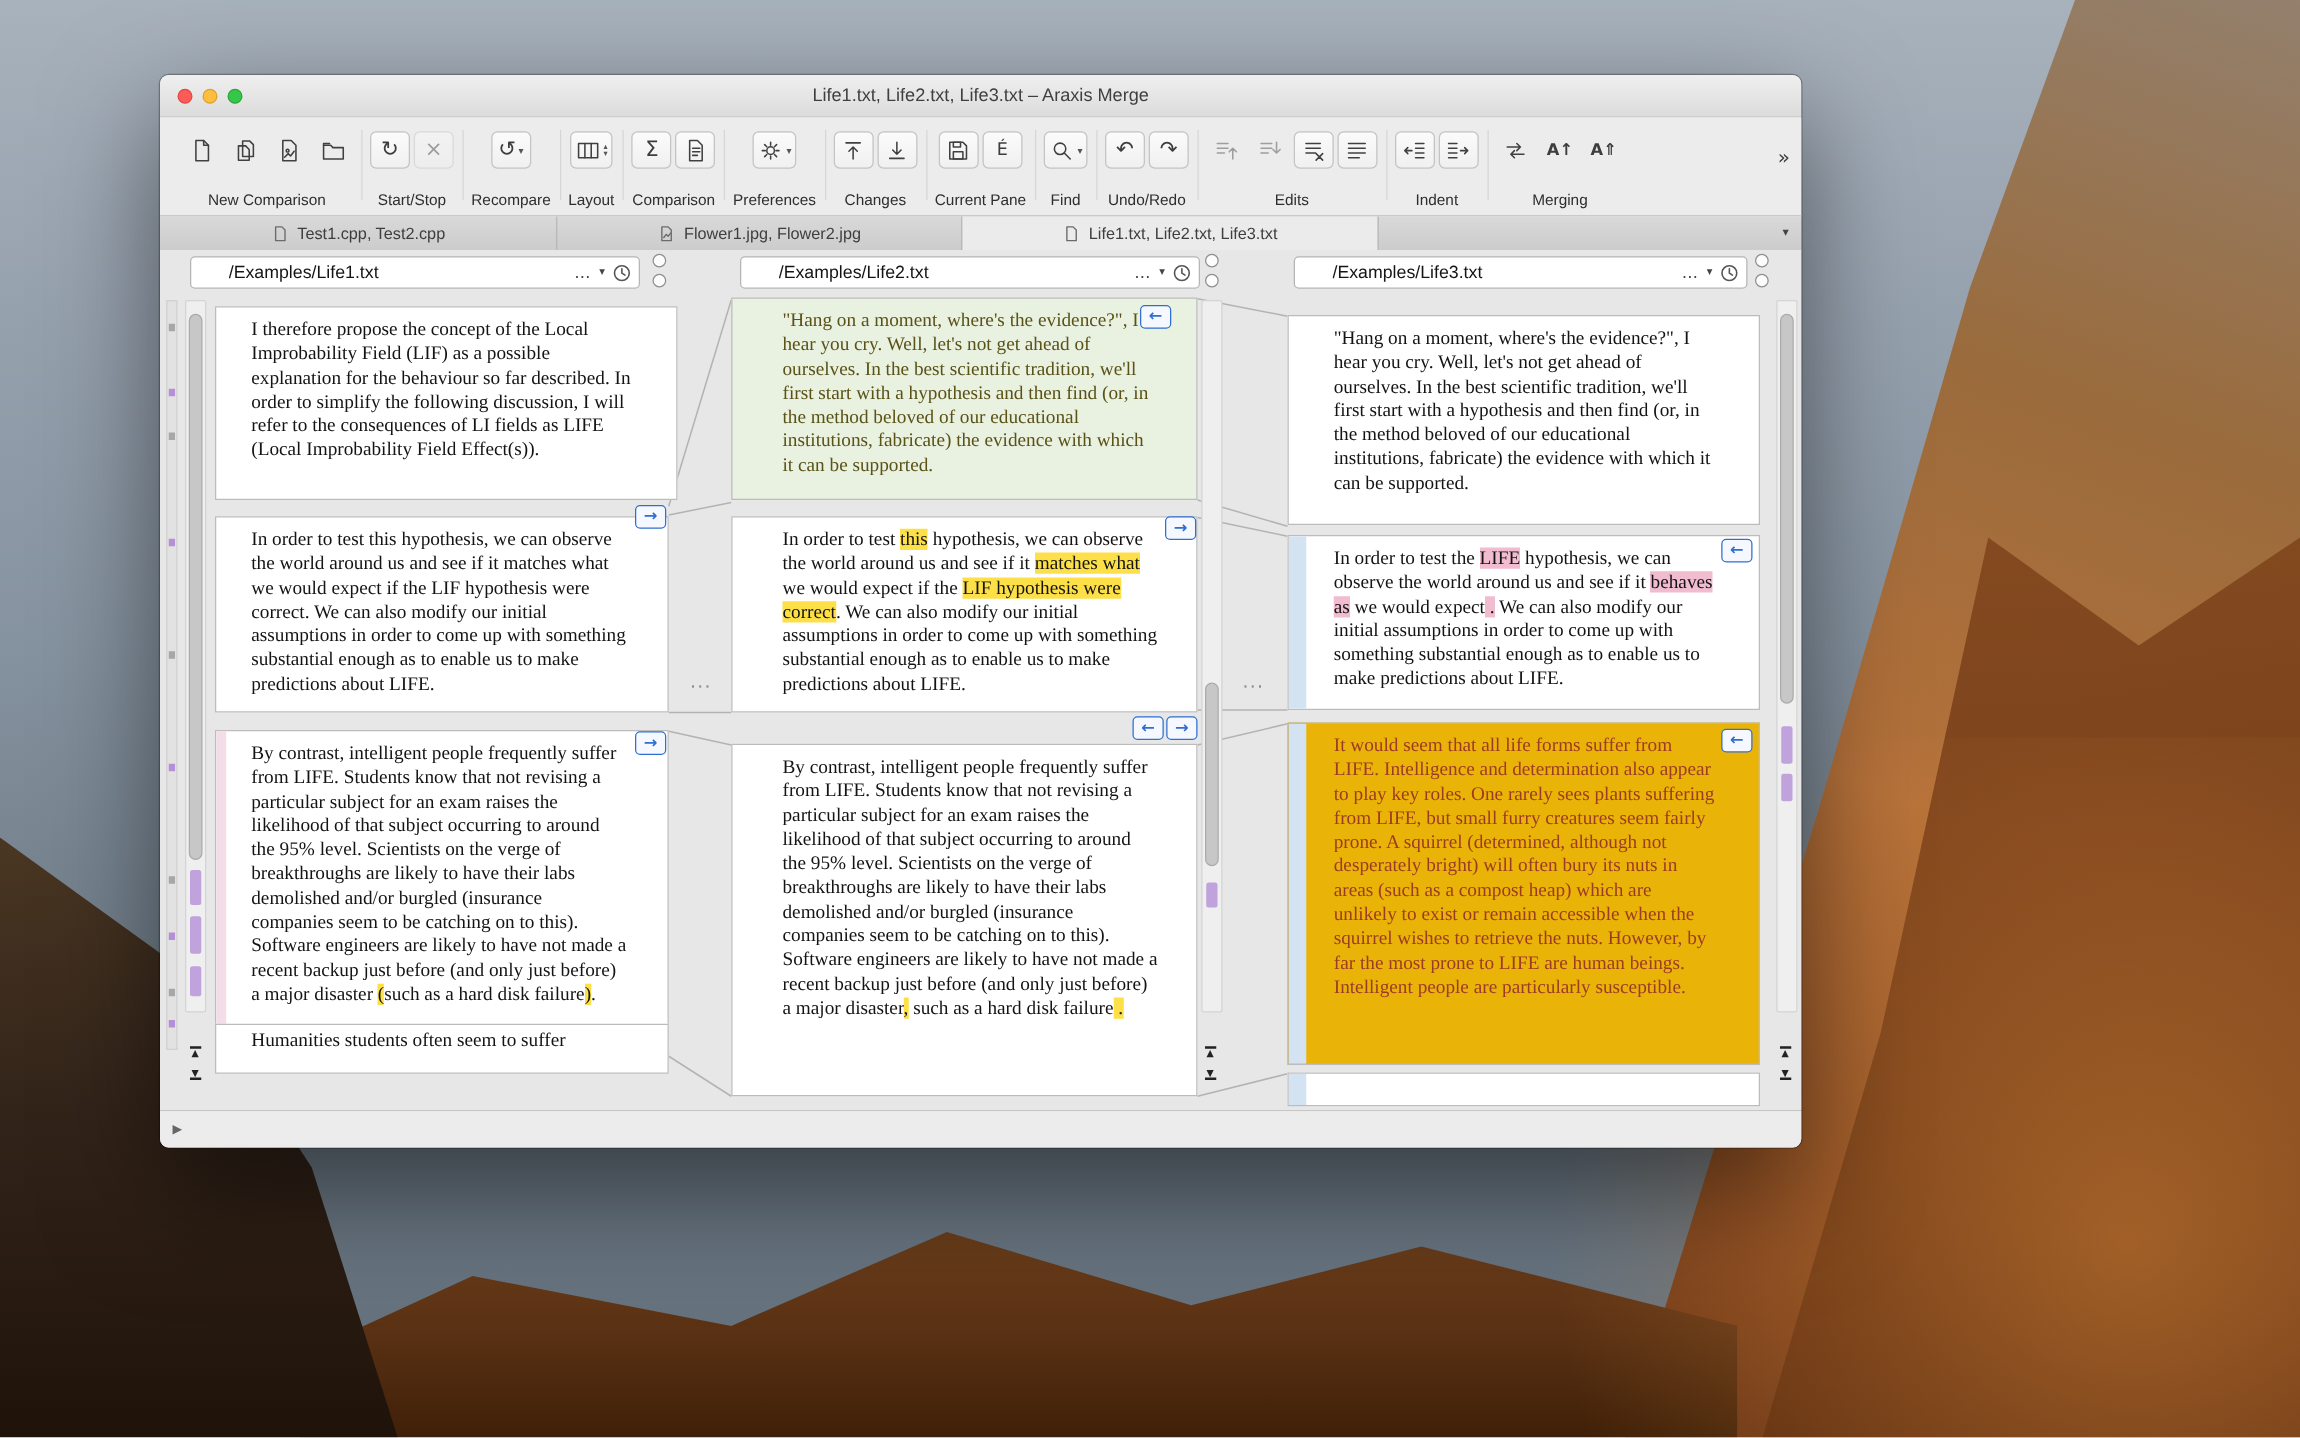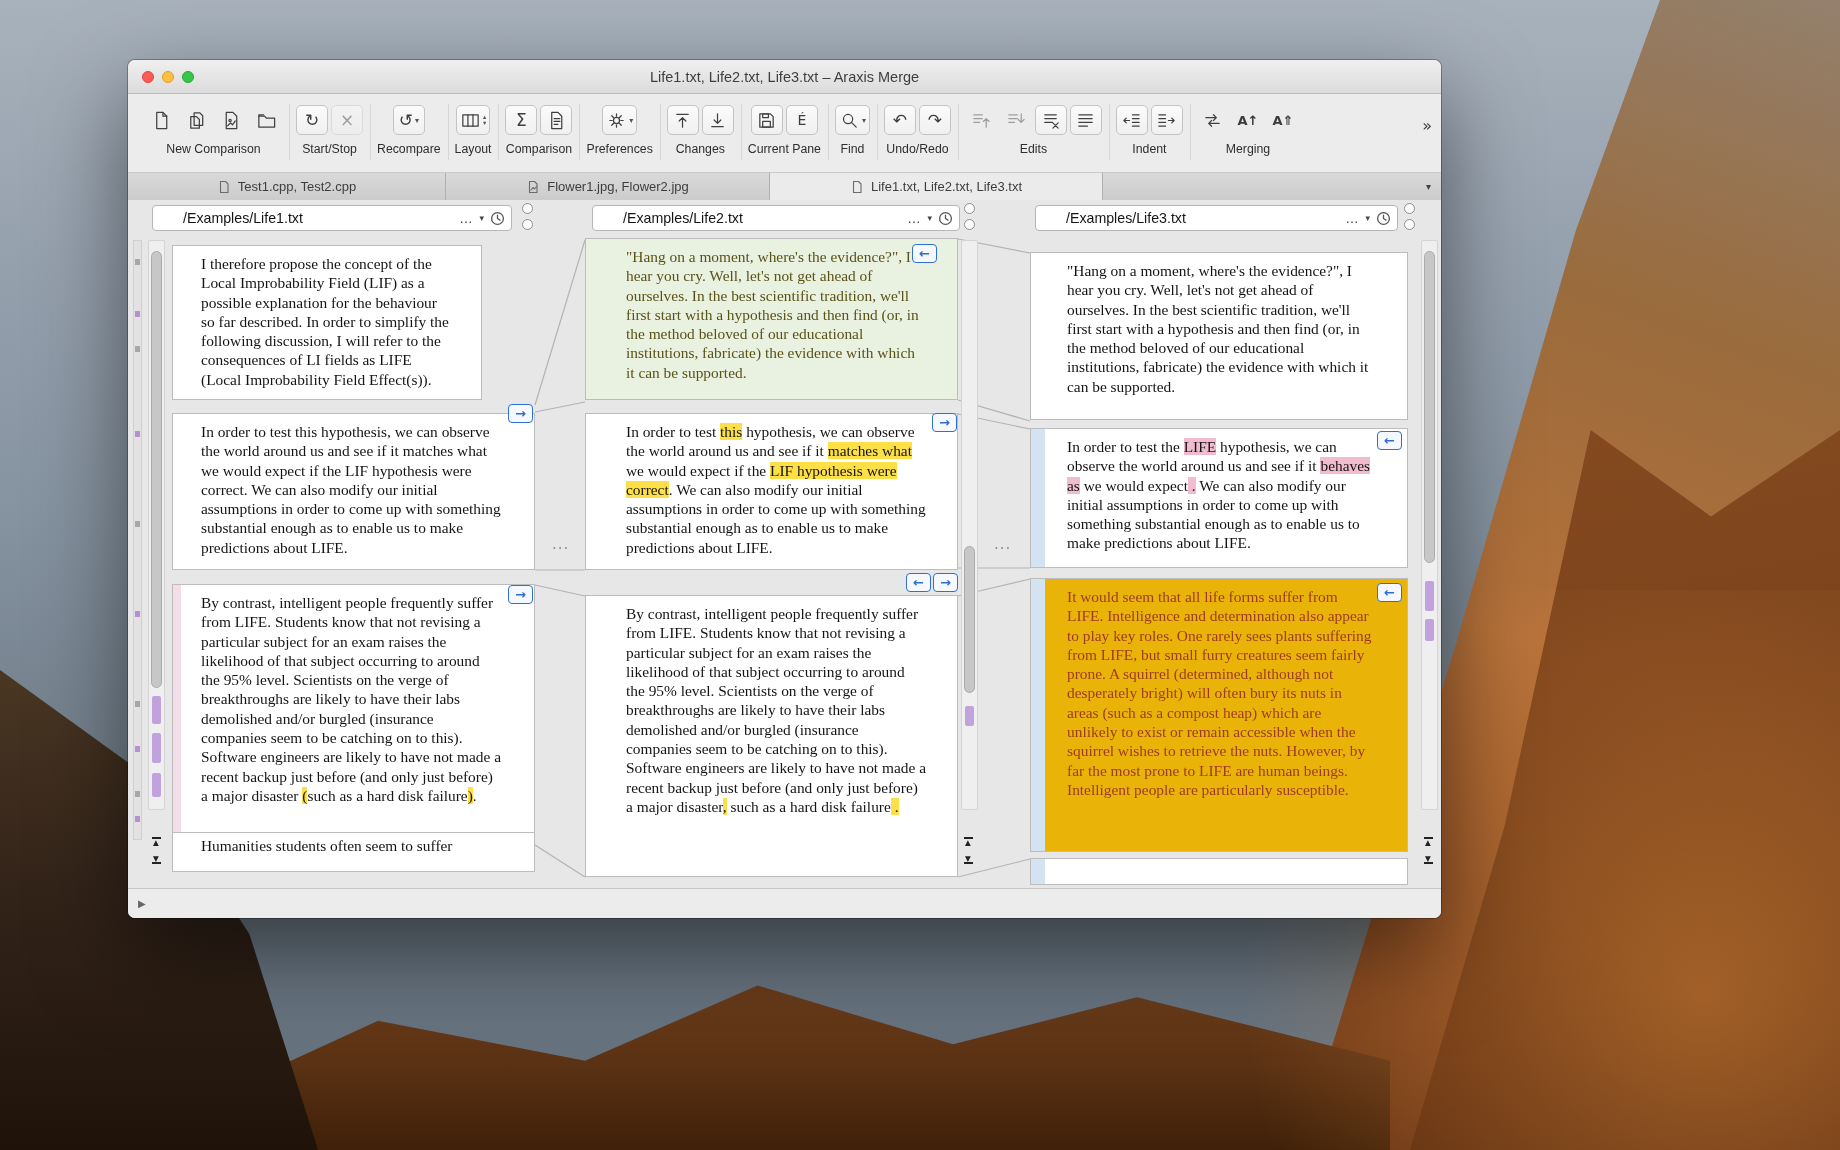--- a/index.html
+++ b/index.html
@@ -41,21 +41,21 @@
   
   .toolbar{height:79px;background:#ececec;border-bottom:1px solid #c9c9c9;display:flex;
     align-items:flex-start;padding:8px 30px 0 10px;box-sizing:border-box;position:relative;}
   .tgroup{display:flex;flex-direction:column;align-items:center;padding:0 7px;position:relative;}
   .tgroup + .tgroup::before{content:"";position:absolute;left:0;top:2px;height:56px;border-left:1px solid #d6d6d6;}
   .trow{display:flex;gap:3px;align-items:center;height:36px;}
   .tbtn{display:flex;align-items:center;justify-content:center;gap:2px;height:30px;min-width:32px;
     border:none;background:transparent;border-radius:5px;padding:0 3px;color:#3d3d3d;cursor:default;}
   .tbtn.box{border:1px solid #c4c4c4;background:linear-gradient(#fbfbfb,#f0f0f0);}
   .tbtn.dim{opacity:.45;}
-  .tlabel{font-size:12.3px;color:#2e2e2e;margin-top:4px;white-space:nowrap;}
+  .tlabel{font-size:12.3px;color:#2e2e2e;margin-top:15px;white-space:nowrap;}
   .gl{font-size:17px;line-height:1;color:#3d3d3d;font-family:"DejaVu Sans",sans-serif;}
   .gl.small{font-size:14px;}
   .txticon{font-size:13px;font-weight:bold;color:#3d3d3d;font-family:"DejaVu Sans",sans-serif;}
   .caret{font-size:8px;color:#555;font-family:"DejaVu Sans",sans-serif;}
   .caret2{display:flex;flex-direction:column;font-size:6.5px;line-height:6px;color:#555;font-family:"DejaVu Sans",sans-serif;}
   .ic{width:21px;height:21px;}
   .ic *{stroke:#404040;fill:none;stroke-width:1.3;stroke-linecap:round;stroke-linejoin:round;}
   .overflow{position:absolute;right:9px;top:22px;font-size:16px;color:#3c3c3c;font-family:"DejaVu Sans",sans-serif;}
 
   
@@ -105,24 +105,24 @@
   .blk.tan{background:#eab308;}
   .blk.tan .btxt{color:#9e3b25;}
   .blk.p2{padding-left:40px;padding-right:30px;}
   .blk.p3{padding-left:36px;padding-right:32px;}
   .blk.bluestrip::before{content:"";position:absolute;left:0;top:0;bottom:0;width:14px;background:#d4e3f2;}
   .blk.pinkstrip::before{content:"";position:absolute;left:0;top:0;bottom:0;width:8px;background:#f3dde8;}
   .blk.short{padding-top:3px;}
   .hl-pink{background:#f1bcd0;}
   .hl-faint{background:#fde047;}
 
-  .p1b1{left:44px;top:45px;width:310px;height:155px;}
+  .p1b1{left:44px;top:45px;width:370px;height:155px;}
   .p1b2{left:44px;top:213px;width:363px;height:157px;}
   .p1b3{left:44px;top:384px;width:363px;height:249px;}
-  .p1b4{left:44px;top:632px;width:363px;height:40px;}
+  .p1b4{left:44px;top:619px;width:363px;height:40px;}
   .p2b1{left:457px;top:38px;width:373px;height:162px;}
   .p2b2{left:457px;top:213px;width:373px;height:157px;}
   .p2b3{left:457px;top:395px;width:373px;height:282px;}
   .p3b1{left:902px;top:52px;width:378px;height:168px;}
   .p3b2{left:902px;top:228px;width:378px;height:140px;}
   .p3b3{left:902px;top:378px;width:378px;height:274px;}
   .p3b4{left:902px;top:658px;width:378px;height:27px;}
 
   .mbtn{position:absolute;width:25px;height:19px;border:1.5px solid #2f6fd0;border-radius:4px;
     background:#f5f9ff;color:#2f6fd0;font-size:13px;line-height:15px;text-align:center;box-sizing:border-box;

